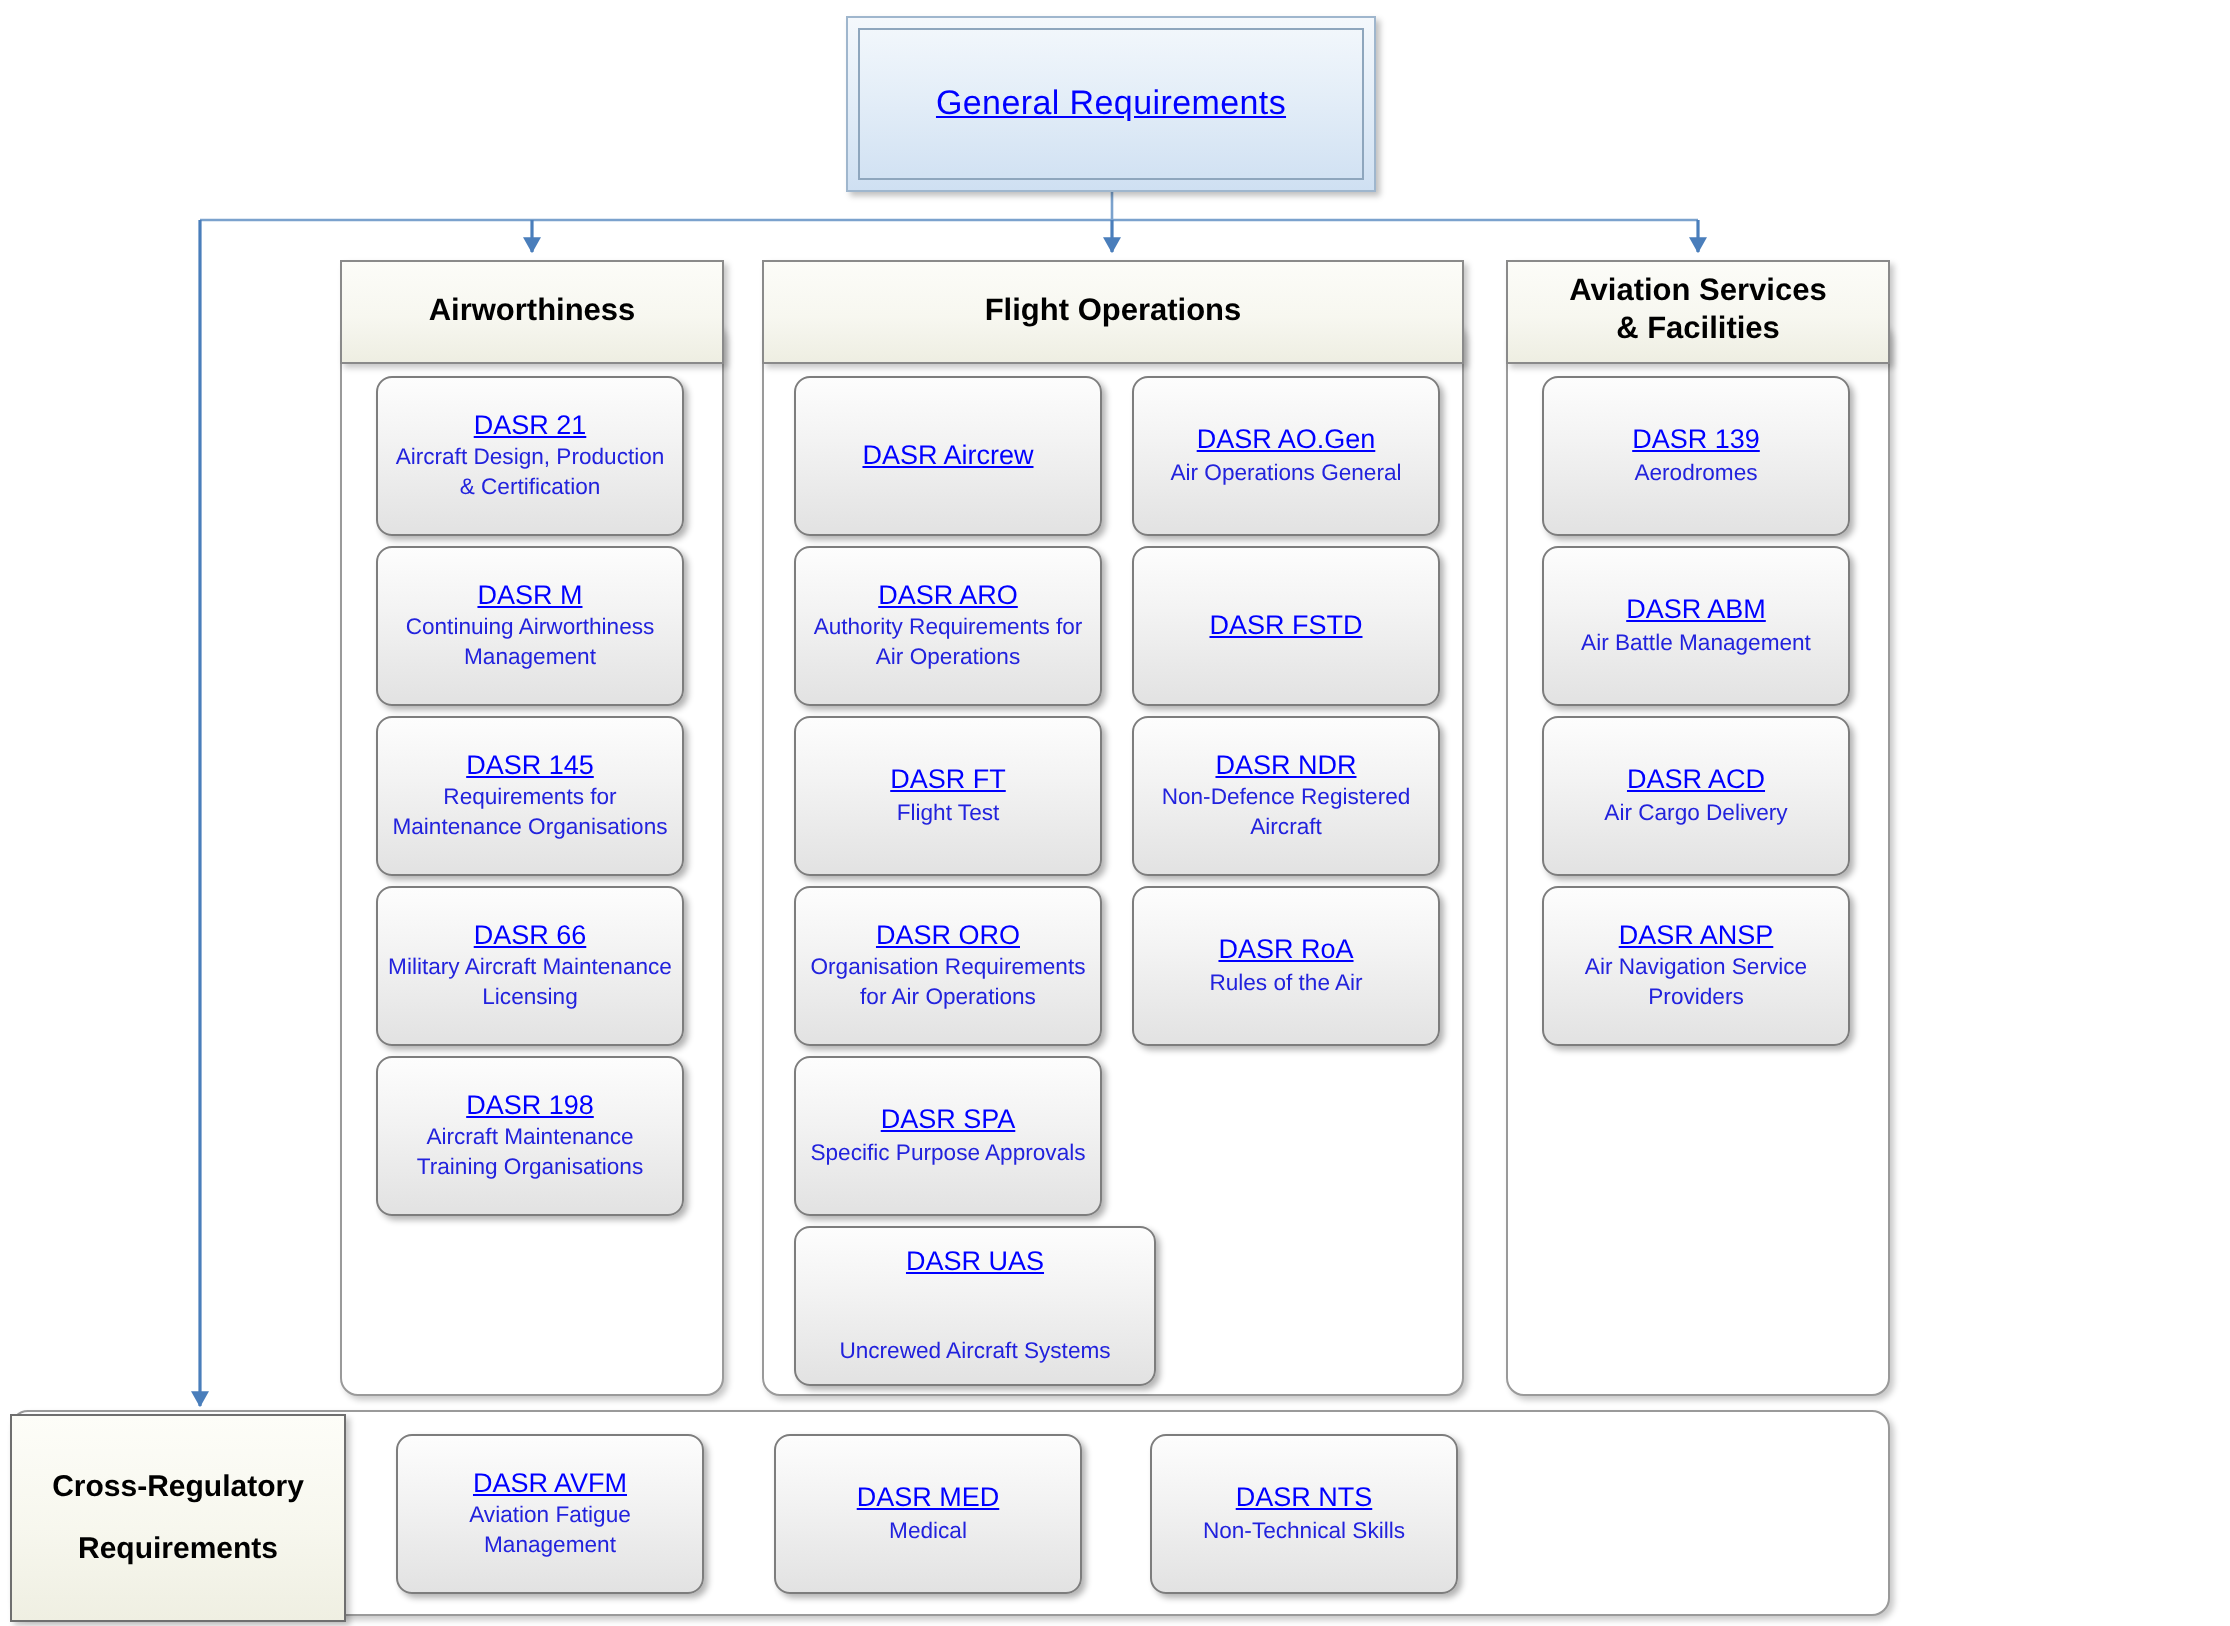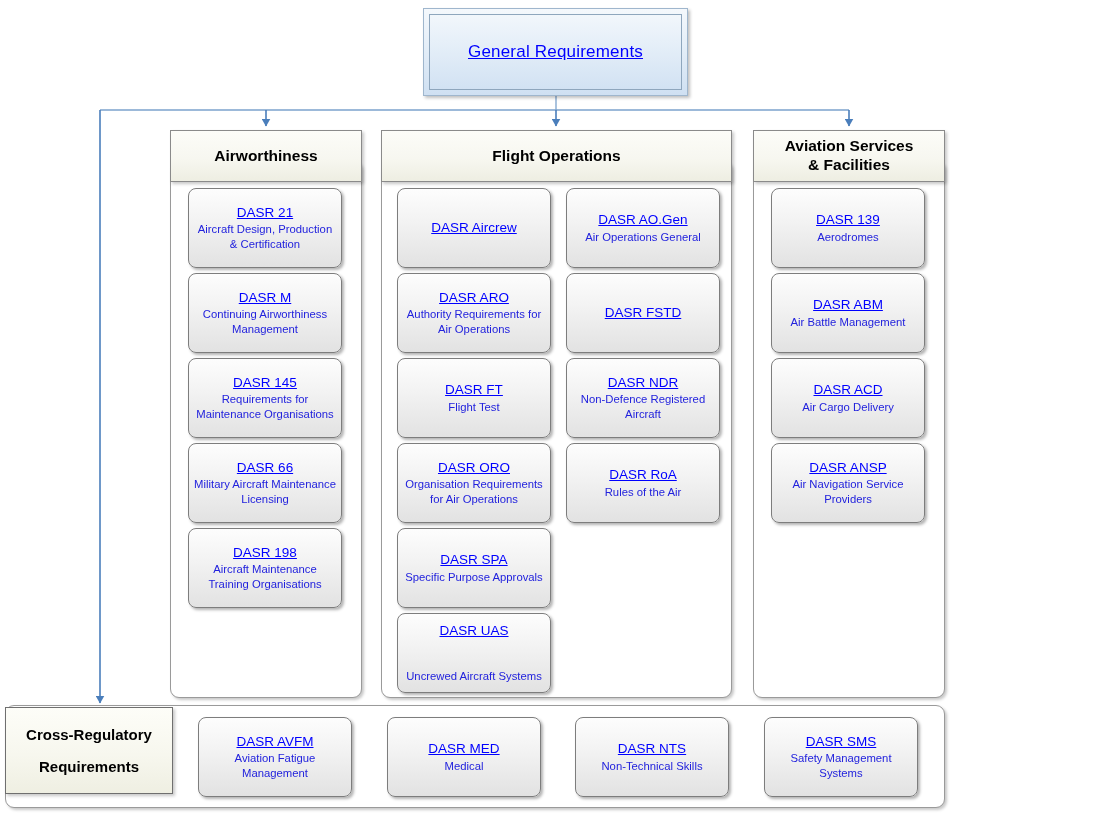--- a/index.html
+++ b/index.html
@@ -145,21 +145,21 @@
     border-radius: 9px;
     background: #ffffff;
     box-sizing: border-box;
     box-shadow: 2px 2px 3px rgba(0,0,0,0.22);
   }
   .bottom-label-box {
     position: absolute;
     left: 5px;
     top: 707px;
     width: 168px;
-    height: 87px;
+    height: 104px;
     background: linear-gradient(to bottom, #fdfdf8 0%, #f7f7ee 55%, #efefe2 100%);
     border: 1px solid #6f6f6f;
     box-sizing: border-box;
     box-shadow: 2px 2px 3px rgba(0,0,0,0.22);
     display: flex;
     flex-direction: column;
     align-items: center;
     justify-content: center;
     text-align: center;
     z-index: 4;
@@ -256,21 +256,21 @@
     <div class="card" style="left:16px; top:313px; width:154px; height:80px;">
       <span class="card-title">DASR ORO</span>
       <span class="card-sub">Organisation Requirements for Air Operations</span>
     </div>
 
     <div class="card" style="left:16px; top:398px; width:154px; height:80px;">
       <span class="card-title">DASR SPA</span>
       <span class="card-sub">Specific Purpose Approvals</span>
     </div>
 
-    <div class="card" style="left:16px; top:483px; width:154px; height:80px;gap:28px;">
+    <div class="card" style="left:16px; top:483px; width:181px; height:80px;gap:28px;">
       <span class="card-title">DASR UAS</span>
       <span class="card-sub">Uncrewed Aircraft Systems</span>
     </div>
 
     <div class="card" style="left:185px; top:58px; width:154px; height:80px;">
       <span class="card-title">DASR AO.Gen</span>
       <span class="card-sub">Air Operations General</span>
     </div>
 
     <div class="card" style="left:185px; top:143px; width:154px; height:80px;">
@@ -334,18 +334,14 @@
   <div class="card" style="left:387px; top:717px; width:154px; height:80px;">
     <span class="card-title">DASR MED</span>
     <span class="card-sub">Medical</span>
   </div>
 
   <div class="card" style="left:575px; top:717px; width:154px; height:80px;">
     <span class="card-title">DASR NTS</span>
     <span class="card-sub">Non-Technical Skills</span>
   </div>
 
-  <div class="card" style="left:764px; top:717px; width:154px; height:80px;">
-    <span class="card-title">DASR SMS</span>
-    <span class="card-sub">Safety Management Systems</span>
-  </div>
 
 </div>
 
 </body></html>

